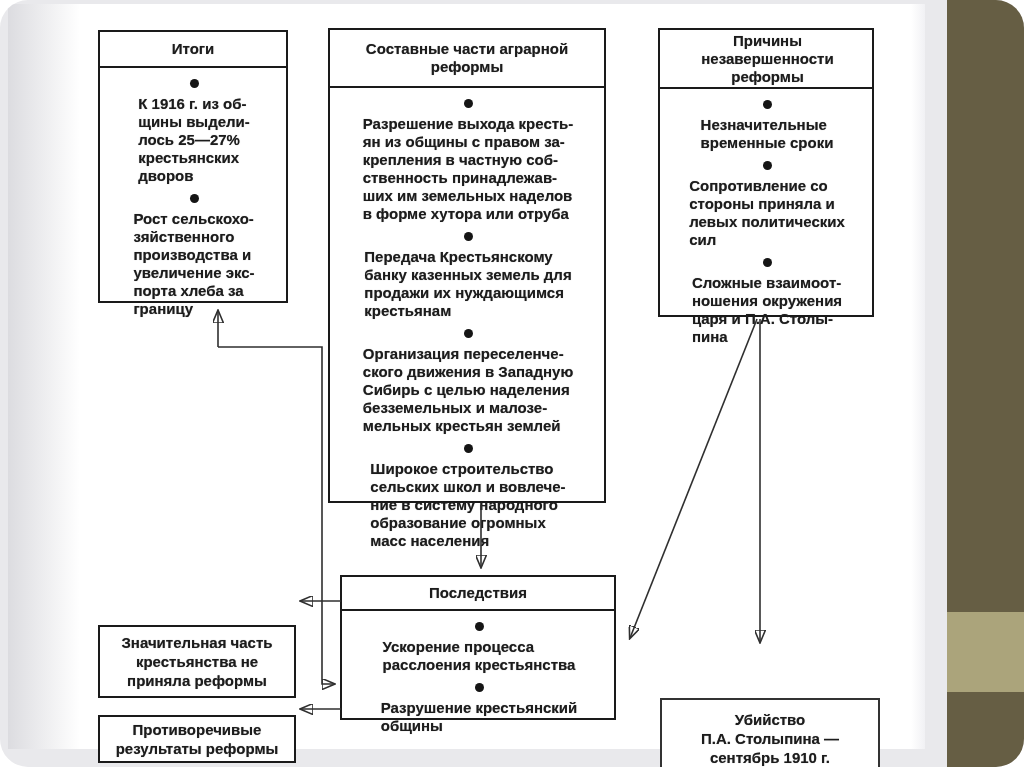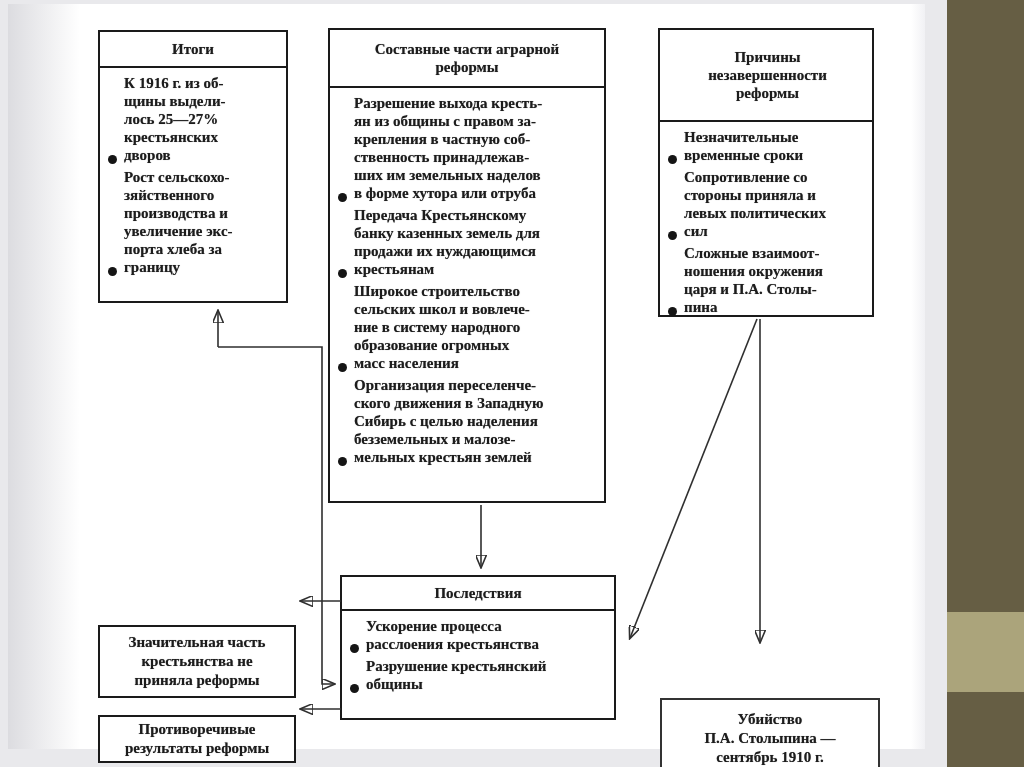--- a/index.html
+++ b/index.html
@@ -6,21 +6,22 @@
     --page-bg:#e9e9ec;
     --olive-dark:#665e44;
     --olive-light:#aba47b;
     --ink:#1c1c1c;
     --line:#2f2f2f;
   }
   html,body{margin:0;padding:0;}
   .page{
     position:relative;width:1024px;height:767px;overflow:hidden;
     background:var(--page-bg);
-    font-family:Liberation Serif, serif;
+    font-family:Liberation Sans, sans-serif;
+    border-radius:28px;
   }
   .slide{
     position:absolute;left:8px;top:4px;width:917px;height:745px;
     background-color:#ffffff;
     background-image:linear-gradient(90deg,#dcdce0 0px,rgba(255,255,255,0) 72px),
                      linear-gradient(270deg,#f1f1f4 0px,rgba(255,255,255,0) 14px);
   }
   .sidebar{
     position:absolute;left:947px;top:0;width:77px;height:767px;
     background:var(--olive-dark);
@@ -35,21 +36,21 @@
     border:2px solid #1a1a1a;color:var(--ink);
     text-shadow:0 0 0.7px rgba(20,20,20,.55);
   }
   .dbox .hd{
     box-sizing:border-box;border-bottom:2px solid #1a1a1a;
     display:flex;align-items:center;justify-content:center;
     text-align:center;font-weight:700;font-size:15px;line-height:18px;
     white-space:pre-line;padding:2px 4px;
   }
   .dbox .bd{padding:6px 6px 0 8px;}
-  .brow{display:flex;gap:7px;margin-bottom:4px;align-items:flex-end;}
+  .brow{display:flex;gap:7px;margin-bottom:4px;align-items:center;flex-direction:column;}
   .dot{flex:0 0 auto;width:9px;height:9px;border-radius:50%;background:#151515;margin-top:5px;}
   .bi{white-space:pre-line;font-weight:700;font-size:15px;line-height:18px;}
   .sbox{
     display:flex;align-items:center;justify-content:center;text-align:center;
     white-space:pre-line;font-weight:700;font-size:15px;line-height:19px;padding:2px 4px;margin-top:48px;
   }
   .arrows{position:absolute;left:0;top:0;width:1024px;height:767px;pointer-events:none;}
   .arrows path{stroke:var(--line);stroke-width:1.6;fill:none;}
 </style>
 </head>
@@ -101,39 +102,39 @@
       </div>
       <div class="brow">
         <span class="dot"></span>
         <span class="bi">Передача Крестьянскому
 банку казенных земель для
 продажи их нуждающимся
 крестьянам</span>
       </div>
       <div class="brow">
         <span class="dot"></span>
+        <span class="bi">Организация переселенче-
+ского движения в Западную
+Сибирь с целью наделения
+безземельных и малозе-
+мельных крестьян землей</span>
+      </div>
+      <div class="brow">
+        <span class="dot"></span>
         <span class="bi">Широкое строительство
 сельских школ и вовлече-
 ние в систему народного
 образование огромных
 масс населения</span>
       </div>
-      <div class="brow">
-        <span class="dot"></span>
-        <span class="bi">Организация переселенче-
-ского движения в Западную
-Сибирь с целью наделения
-безземельных и малозе-
-мельных крестьян землей</span>
-      </div>
     </div>
   </div>
 
   <div class="dbox" style="left:658px;top:28px;width:216px;height:289px;">
-    <div class="hd" style="height:92px;padding-left:7px;">Причины
+    <div class="hd" style="height:59px;padding-left:7px;">Причины
 незавершенности
 реформы</div>
     <div class="bd">
       <div class="brow">
         <span class="dot"></span>
         <span class="bi">Незначительные
 временные сроки</span>
       </div>
       <div class="brow">
         <span class="dot"></span>

